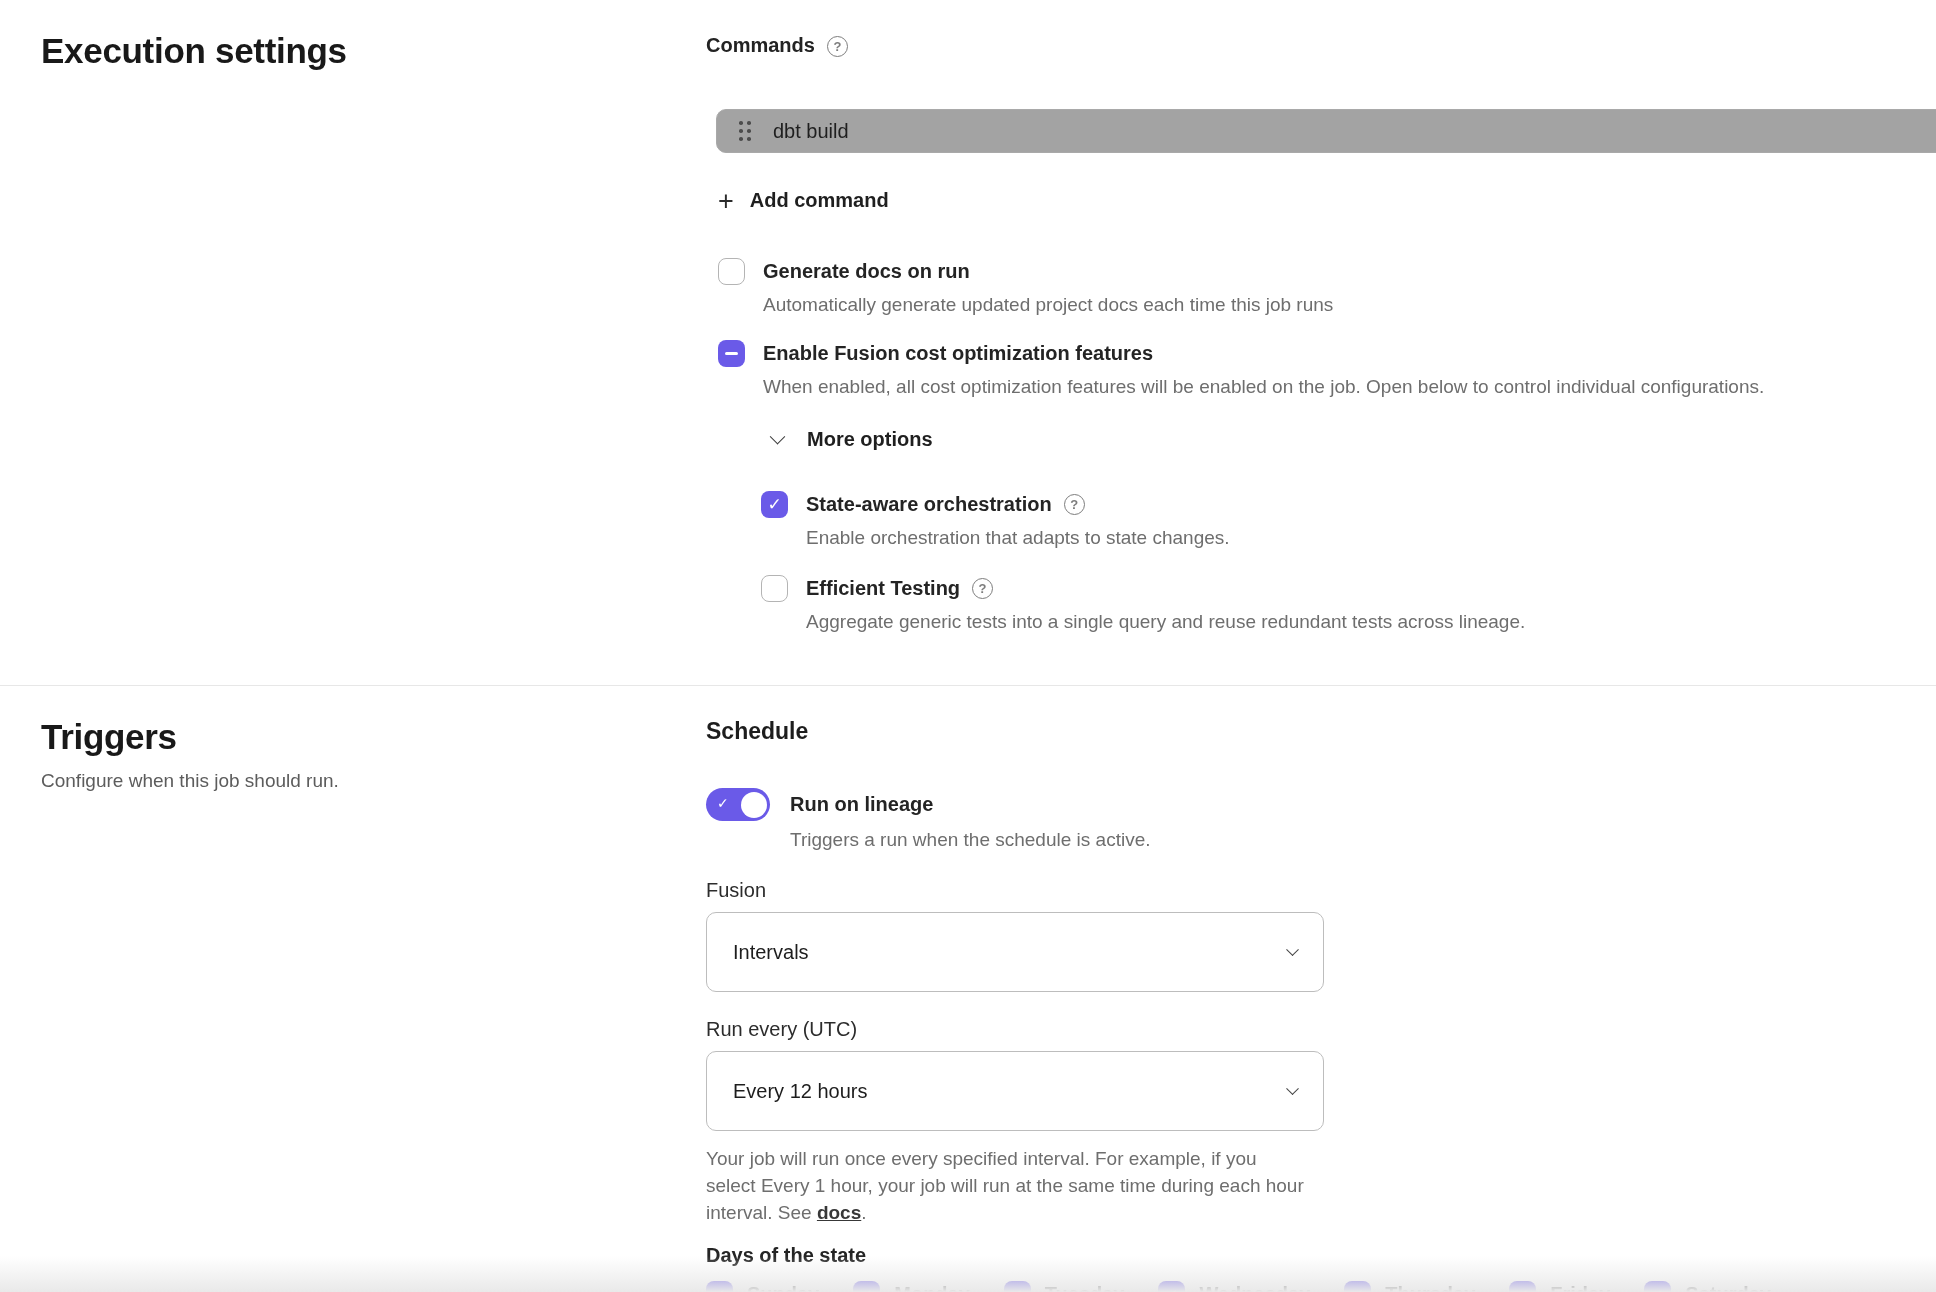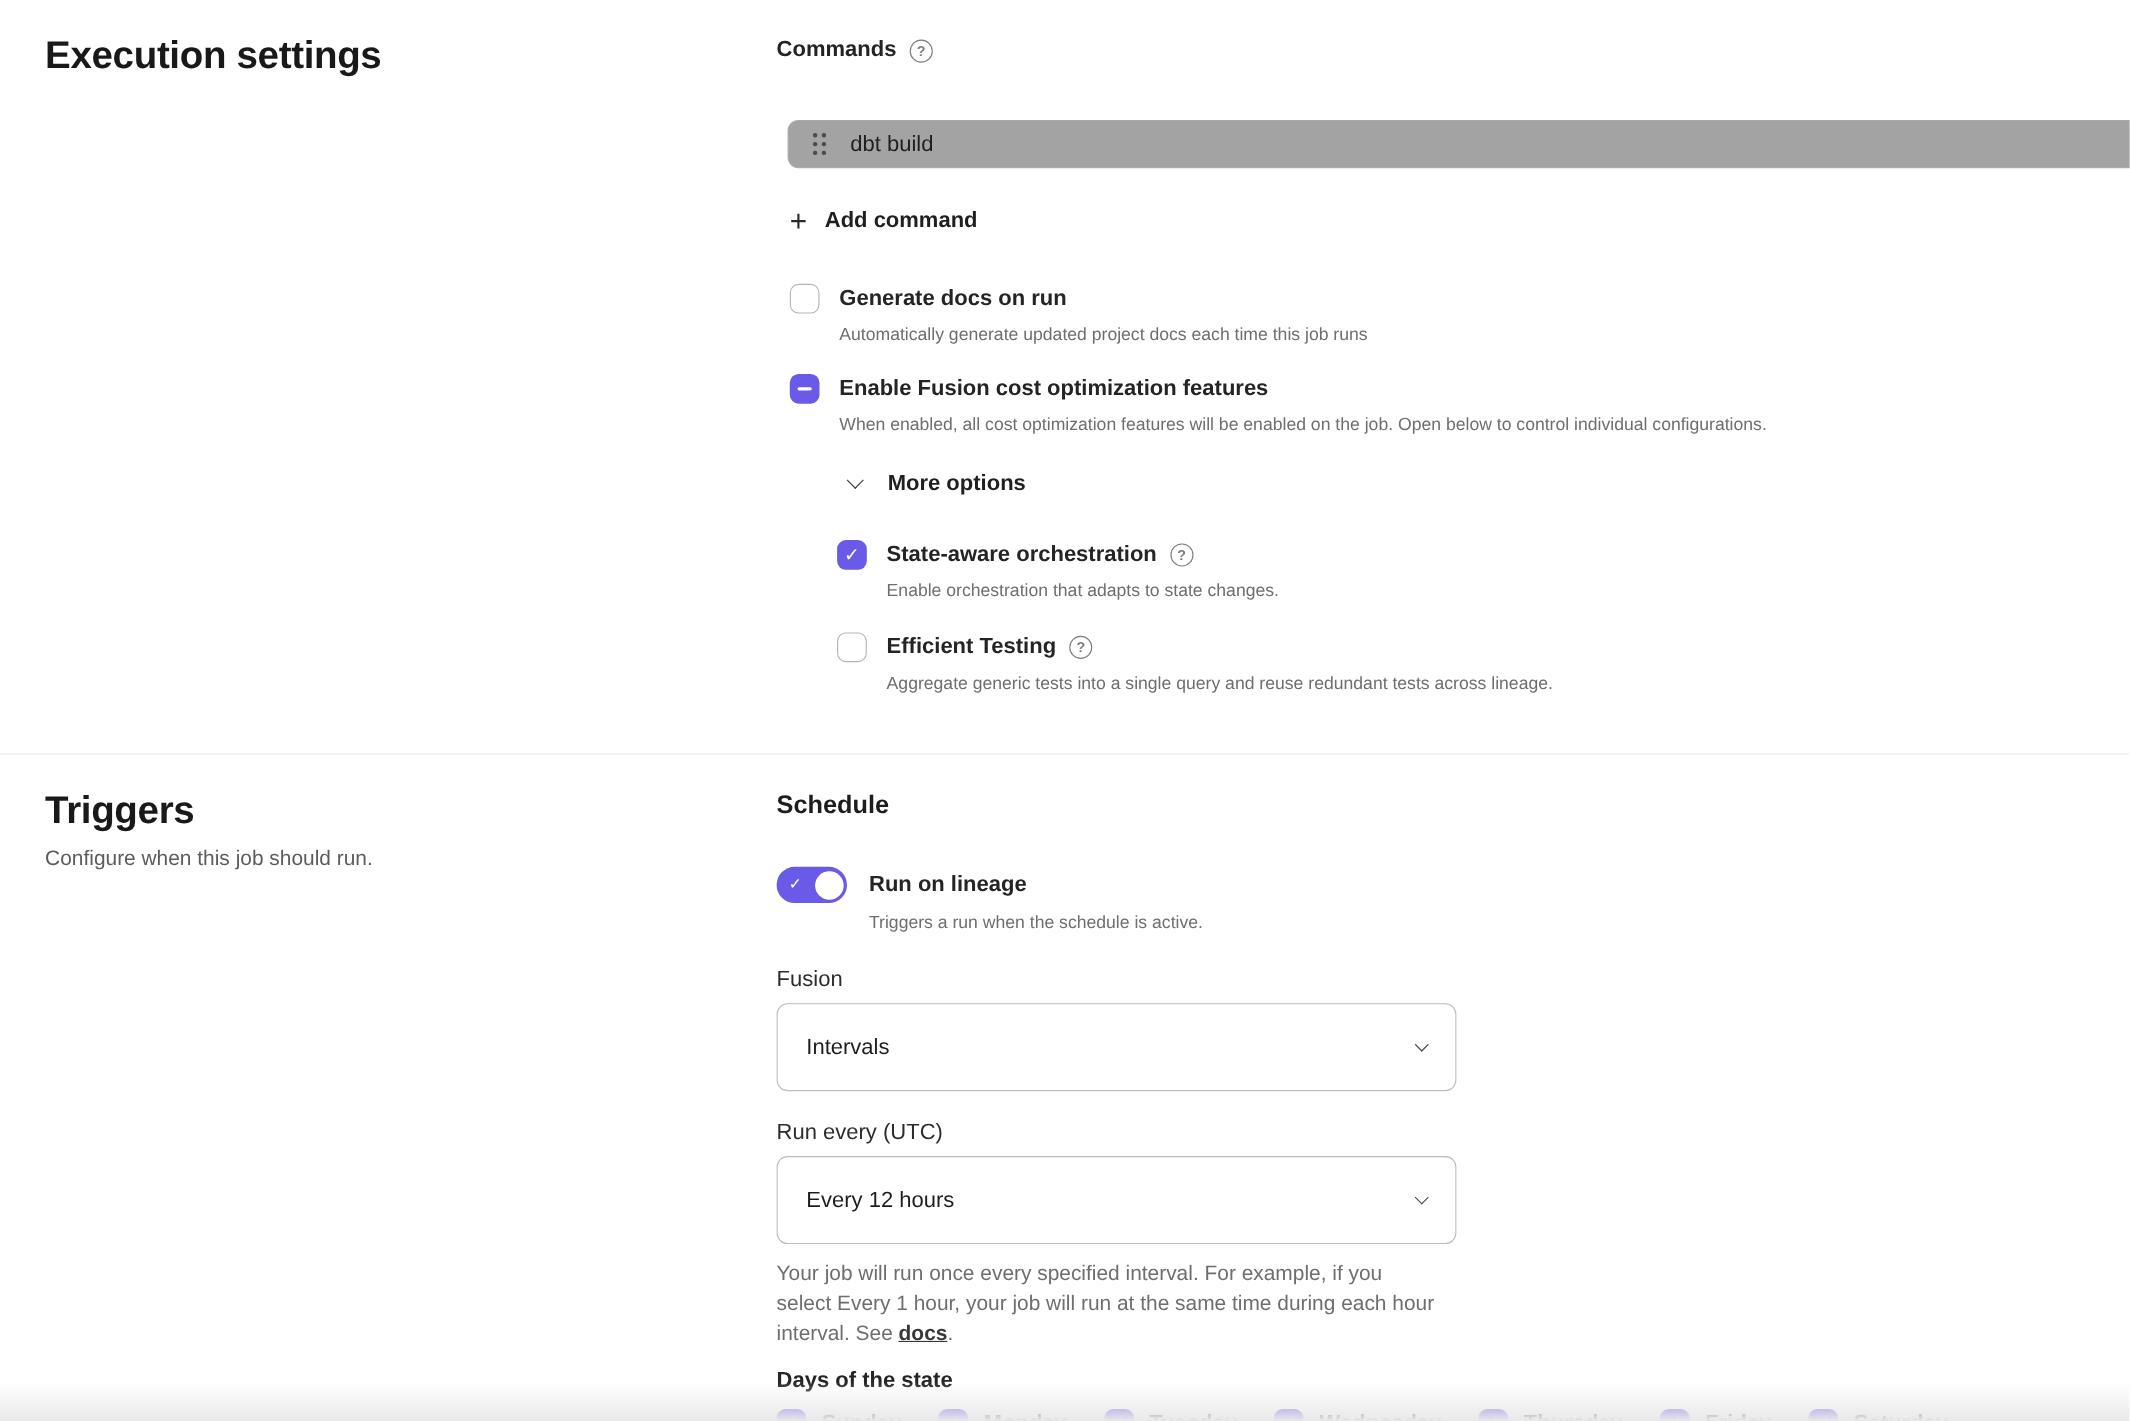--- a/index.html
+++ b/index.html
@@ -67,21 +67,21 @@
   .checkbox{
     width:27px; height:27px; border-radius:8px; flex:none;
     display:flex; align-items:center; justify-content:center; margin-top:2px; cursor:pointer;
   }
   .checkbox.unchecked{ border:1.5px solid #b4b4b4; background:#fff; }
   .checkbox.checked{ background:var(--accent); }
   .checkbox.indeterminate{ background:var(--accent); }
   .check-glyph{ color:#fff; font-style:normal; font-size:17px; font-weight:700; line-height:1; }
   .dash{ width:13px; height:3.6px; border-radius:2px; background:#fff; }
   .check-label{ font-size:20px; font-weight:700; color:#242424; line-height:30px; display:flex; align-items:center; gap:12px; }
-  .check-desc{ margin-top:6px; font-size:16px; color:#6e6e6e; line-height:26px; }
+  .check-desc{ margin-top:6px; font-size:19px; color:#6e6e6e; line-height:26px; }
 
   .row-generate{ margin-top:42px; }
   .row-fusion{ margin-top:20px; }
   .row-sub1{ margin-top:36px; }
   .row-sub2{ margin-top:22px; }
 
   .more-options{
     margin:26px 0 0 66px; display:flex; align-items:center; gap:24px;
     background:none; border:none; padding:0; font-family:inherit;
     font-size:20px; font-weight:700; color:#1f1f1f; cursor:pointer; line-height:27px;

